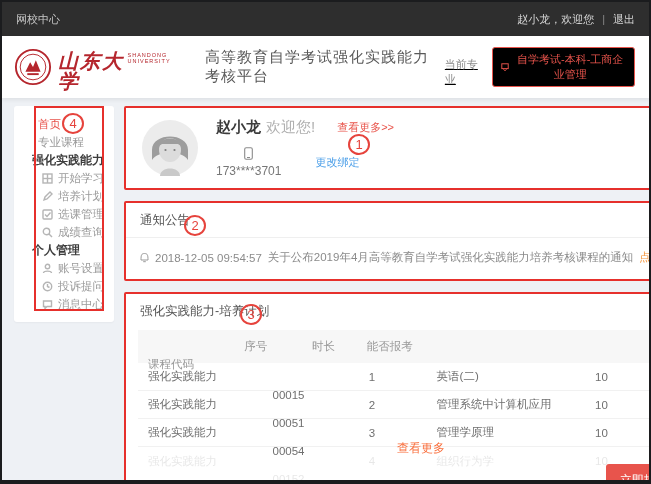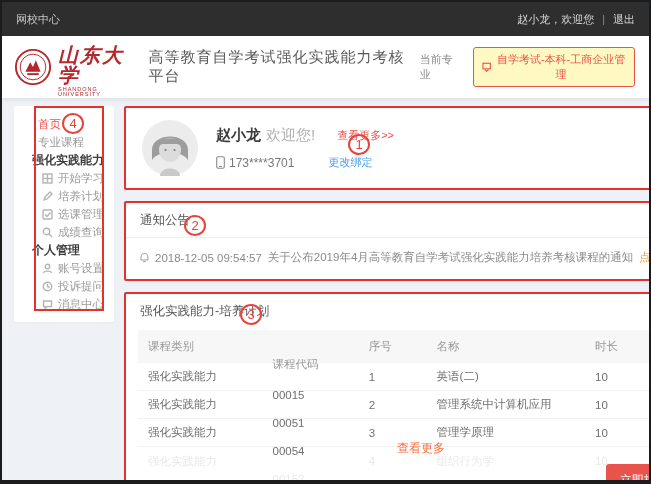--- a/index.html
+++ b/index.html
@@ -14,28 +14,28 @@
   .topbar .spacer{ flex:1; }
   .topbar .tb-right{ display:flex; gap:8px; align-items:center; color:#d6d6d6; }
   .topbar .tb-sep{ color:#888; }
   .topbar a{ color:#d6d6d6; text-decoration:none; cursor:pointer; }
 
   
   .appheader{ height:62px; background:#fff; display:flex; align-items:center;
     padding:0 14px 0 12px; box-shadow:0 2px 4px rgba(0,0,0,.07); position:relative; z-index:2; }
   .logo{ display:flex; align-items:center; gap:6px; }
   .seal{ width:38px; height:38px; flex:0 0 38px; }
-  .uni-text{ display:flex; flex-direction:column; line-height:1;margin-top:8px; }
+  .uni-text{ display:flex; flex-direction:row; line-height:1;margin-top:8px; }
   .uni-cn{ font-family:"DejaVu Serif","Liberation Serif",serif; font-style:italic; font-weight:bold;
     font-size:20px; color:#b5262d; letter-spacing:2px; }
   .uni-en{ font-size:5.5px; color:#b5262d; letter-spacing:1px; margin-top:2px; }
   .platform-title{ font-size:15px; color:#595959; margin-left:10px; letter-spacing:1px; }
-  .header-right{ margin-left:auto; display:flex; align-items:center; gap:12px; }
+  .header-right{ margin-left:auto; display:flex; align-items:flex-end; gap:12px;text-decoration:underline; }
   .cur-major{ font-size:11px; color:#8a8a8a; }
-  .major-btn{ border:1px solid #e8544c; color:#e8544c; background:#fef9c3; border-radius:3px;
+  .major-btn{ border:1px solid #e8544c; color:#e8544c; background:#000000; border-radius:3px;
     font-size:11px; padding:4px 8px; display:flex; align-items:center; gap:5px; cursor:pointer; }
 
   
   .content{ display:flex; padding:8px 9px 0 12px; gap:10px; height:396px; }
 
   
   .sidebar{ position:relative; width:100px; background:#fff; border-radius:3px;
     padding:9px 0 8px 0; height:216px; flex:0 0 100px; box-shadow:0 1px 2px rgba(0,0,0,.04); }
   .nav-item{ height:18px; line-height:18px; font-size:11.5px; color:#9a9a9a;
     padding-left:24px; cursor:pointer; white-space:nowrap; display:flex; align-items:center; gap:5px; }
@@ -51,21 +51,21 @@
 
   
   .user-card{ height:84px; padding:12px 16px; display:flex; align-items:center; }
   .avatar{ width:56px; height:56px; flex:0 0 56px; }
   .uinfo{ margin-left:18px; }
   .uline1{ display:flex; align-items:center; }
   .uname{ font-size:15px; font-weight:bold; color:#3c3c3c; }
   .uwelcome{ font-size:15px; color:#b0b0b0; margin-left:5px; }
   .umore{ font-size:11px; color:#e8534a; margin-left:22px; cursor:pointer; text-decoration:none; }
   .uline2{ display:flex; align-items:center; margin-top:10px; }
-  .uphone{ font-size:12px; color:#777; display:flex; align-items:center; gap:4px; }
+  .uphone{ font-size:12px; color:#777; display:flex; align-items:center; gap:4px;flex-direction:column; }
   .uchange{ font-size:11px; color:#4a9ee8; margin-left:34px; cursor:pointer; text-decoration:none; }
 
   
   .notice-card{ height:84px; }
   .card-title{ font-size:12.5px; color:#555; padding:9px 14px 8px; }
   .notice-card .card-title{ border-bottom:1px solid #efefef; }
   .notice-row{ display:flex; align-items:center; padding:12px 14px; font-size:11.5px; color:#8b8b8b; gap:6px; cursor:pointer; }
   .notice-date{ white-space:nowrap; }
   .notice-text{ white-space:nowrap; overflow:hidden; text-overflow:ellipsis; }
   .notice-action{ margin-left:auto; color:#f5953b; white-space:nowrap; cursor:pointer; text-decoration:none; }
@@ -261,24 +261,22 @@
           <a class="notice-action">点击查看 &gt;&gt;</a>
         </div>
       </section>
 
       <section class="card plan-card">
         <span class="ann-circle" style="left:114px; top:10px;">3</span>
         <div class="card-title">强化实践能力-培养计划</div>
 
         <div class="plan-table">
           <div class="trow thead">
-            <span class="tc c0">课程类别</span>
             <span class="tc c1">课程代码</span>
             <span class="tc c2">序号</span>
-            <span class="tc c3">名称</span>
             <span class="tc c4">时长</span>
             <span class="tc c5">能否报考</span>
           </div>
 
           <div class="rows-wrap">
             <div class="trow">
               <span class="tc c0">强化实践能力</span>
               <span class="tc c1">00015</span>
               <span class="tc c2">1</span>
               <span class="tc c3">英语(二)</span>

